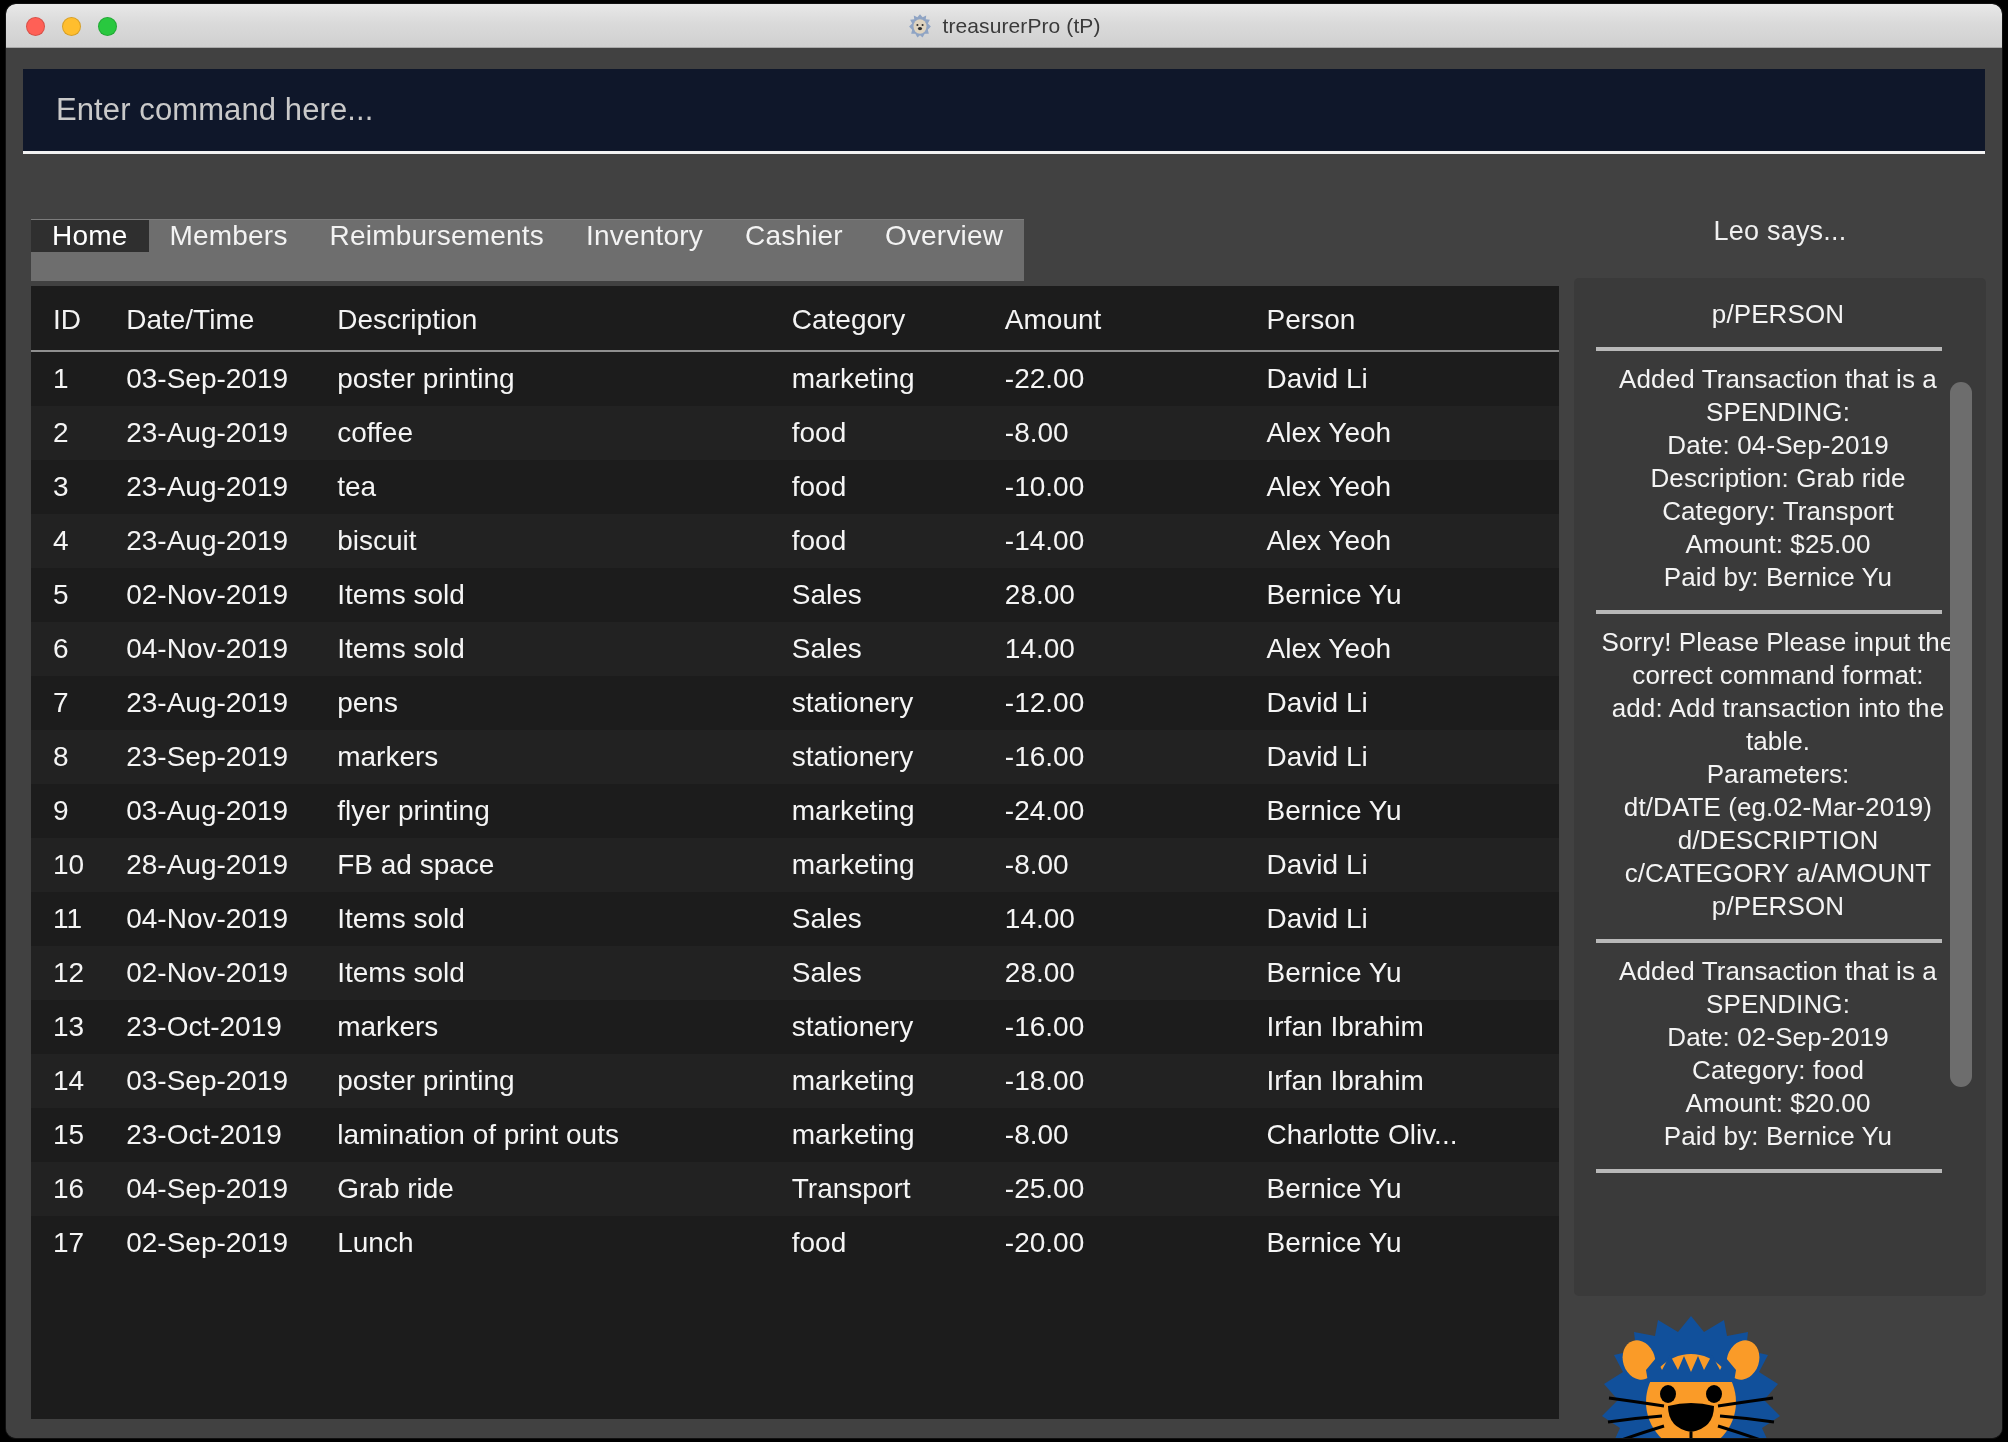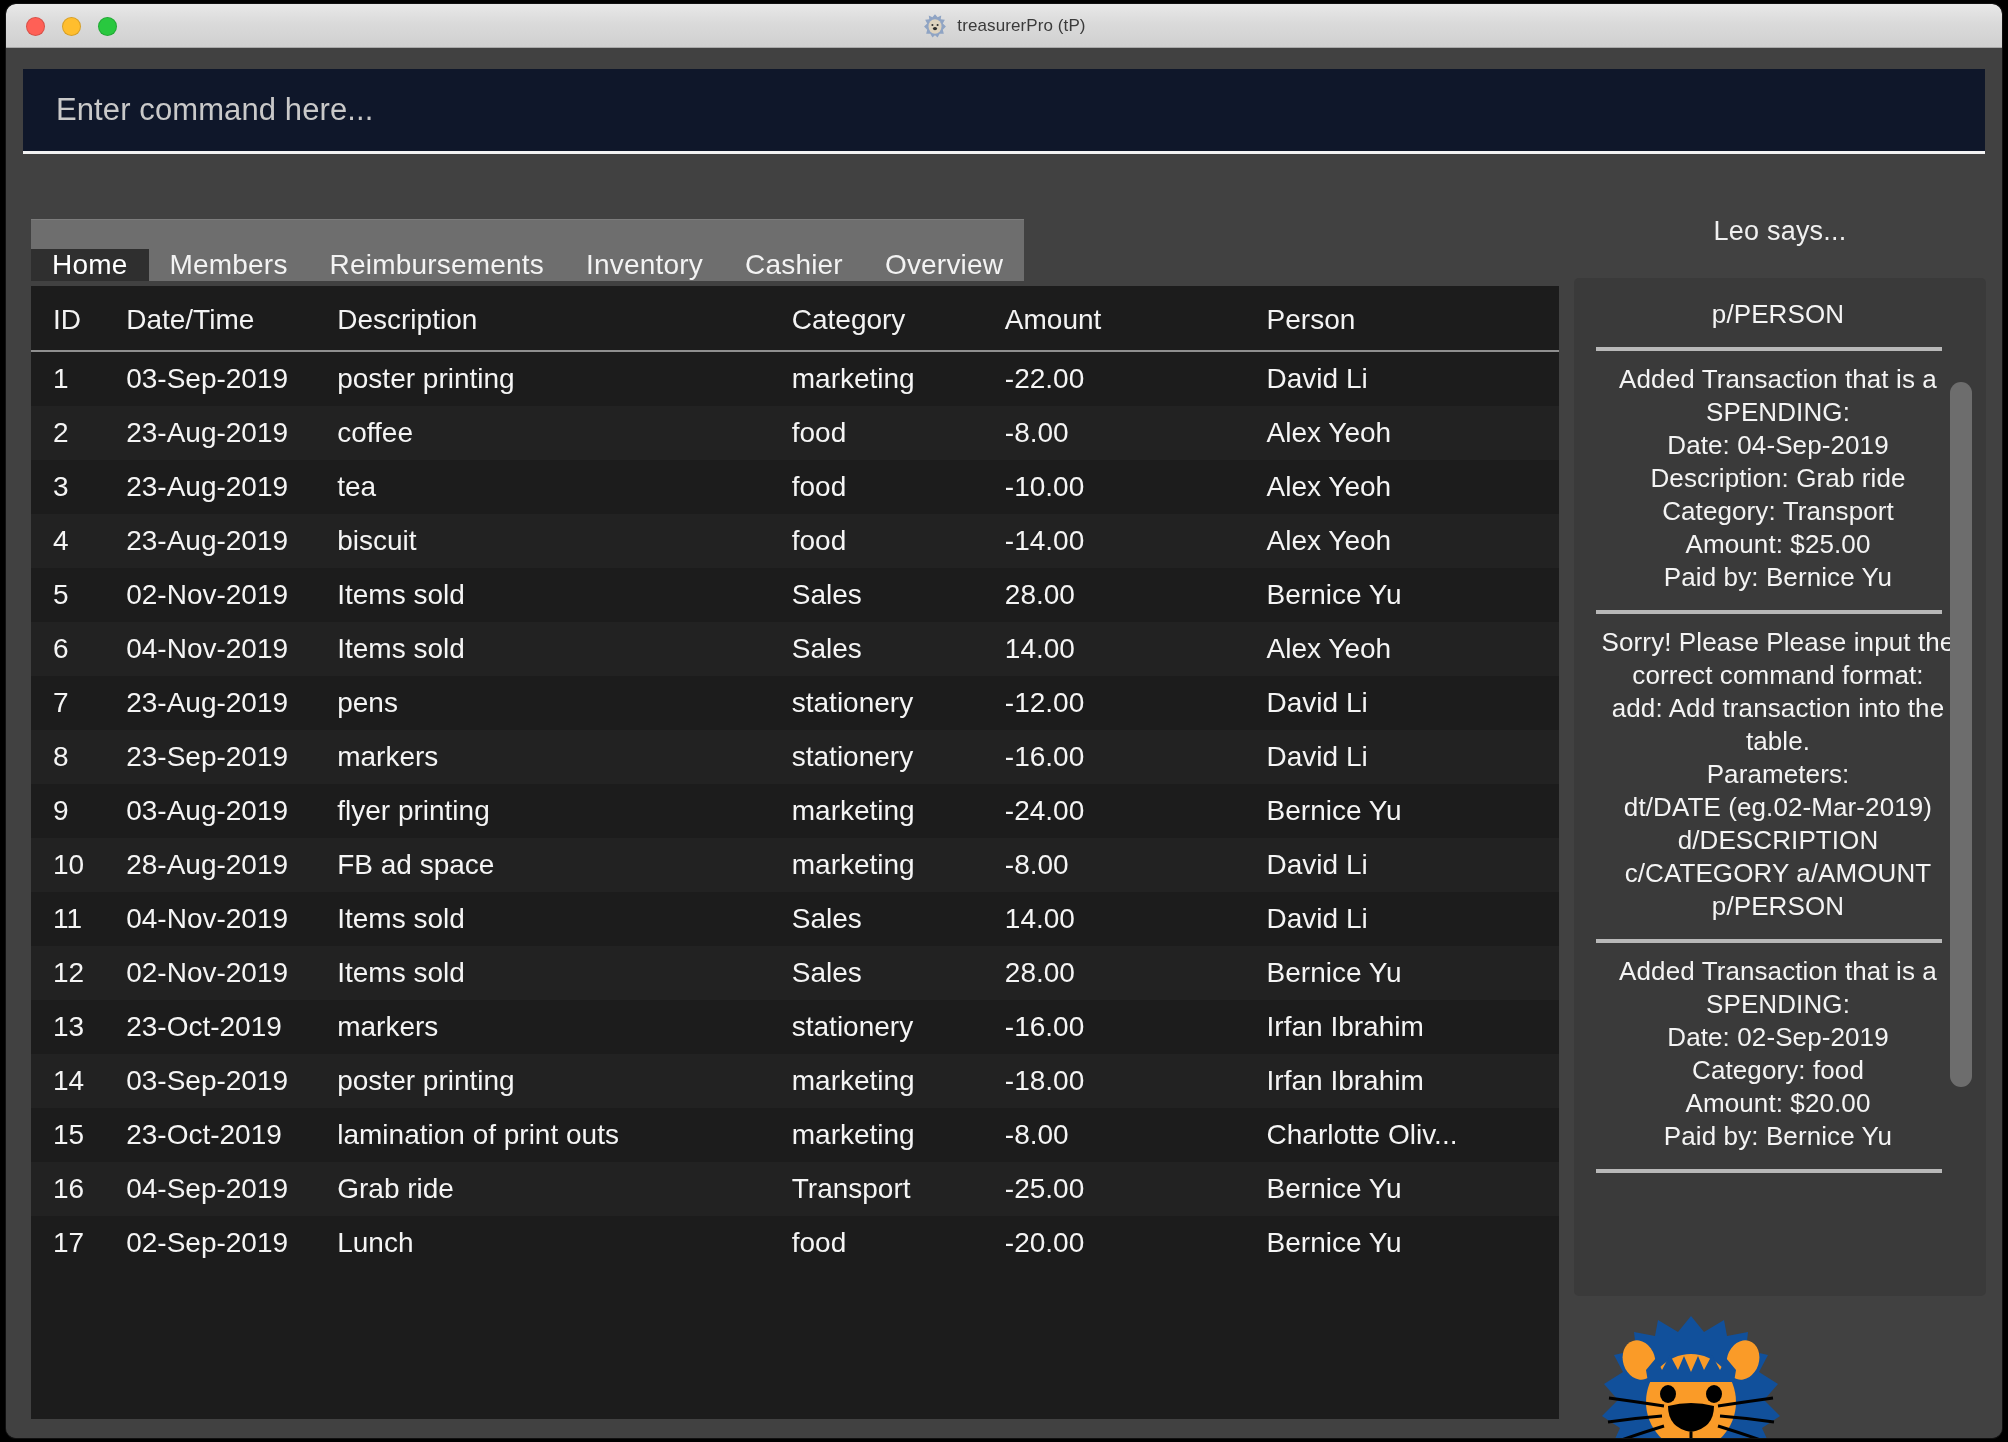--- a/index.html
+++ b/index.html
@@ -36,21 +36,21 @@
   .tl-close  { left: 20px;  background: #ff6056; box-shadow: inset 0 0 0 1px rgba(0,0,0,.16); }
   .tl-min    { left: 56px;  background: #ffbe2e; box-shadow: inset 0 0 0 1px rgba(0,0,0,.16); }
   .tl-max    { left: 92px;  background: #29c83f; box-shadow: inset 0 0 0 1px rgba(0,0,0,.16); }
 
   #title-wrap {
     position: absolute; left: 0; right: 0; top: 0; height: 44px;
     display: flex; align-items: center; justify-content: center; gap: 9px;
   }
   #title-icon { width: 26px; height: 26px; display: block; }
   #title-text {
-    font-size: 17px; color: #3a3a3a; letter-spacing: .1px;
+    font-size: 21px; color: #3a3a3a; letter-spacing: .1px;
   }
 
   
   #body {
     position: absolute; left: 0; top: 44px;
     width: 1996px; height: 1390px;
     background: #414141;
   }
 
   
@@ -69,21 +69,21 @@
     padding-left: 33px;
     letter-spacing: .1px;
   }
   #cmd-input::placeholder { color: #c9c9c9; opacity: 1; }
 
   
   #tabstrip {
     position: absolute; left: 25px; top: 171px;
     height: 62px;
     background: #6e6e6e;
-    display: flex; align-items: flex-end;
+    display: flex; align-items: flex-start;
     border-top: 1px solid #7c7c7c;
   }
   .tab {
     display: flex; align-items: center;
     padding: 0 21px;
     font-size: 28px;
     color: #f3f3f3;
     cursor: default;
     letter-spacing: .2px;
   }

